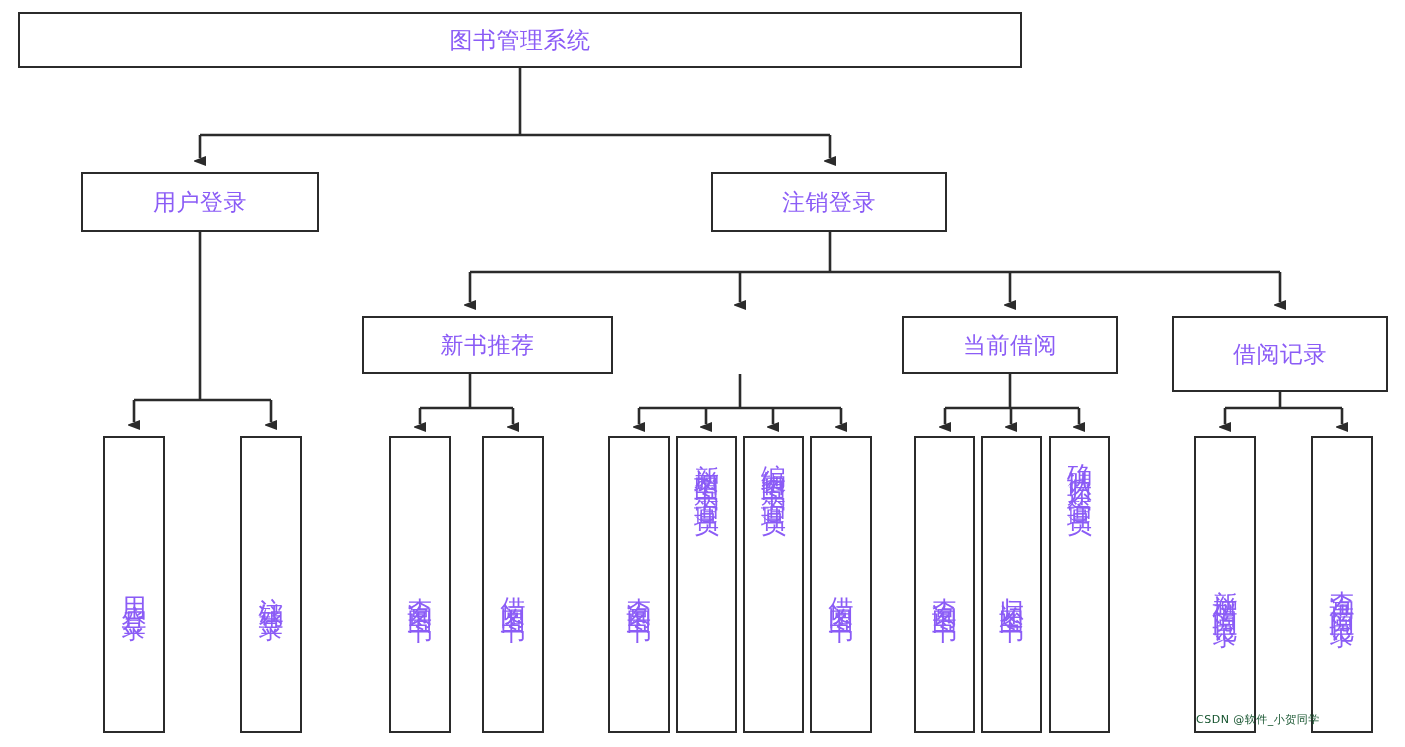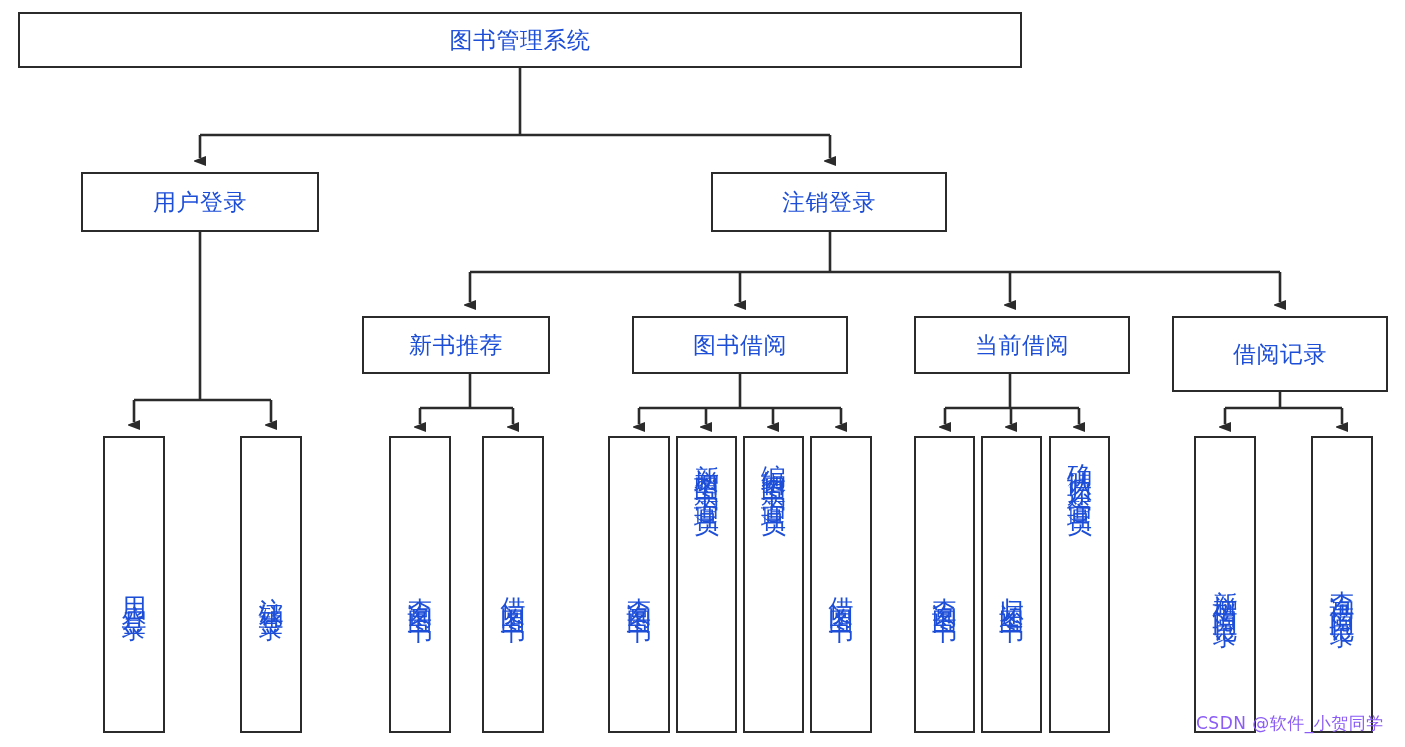--- a/index.html
+++ b/index.html
@@ -29,21 +29,21 @@
     position: absolute;
     box-sizing: border-box;
     border: 2.5px solid #2b2b2b;
     background: #ffffff;
     display: flex;
     align-items: center;
     justify-content: center;
     color: #3a3a3a;
   }
   .node .label {
-    color: #1d4ed8;
+    color: #8b5cf6;
     line-height: 1.0;
     white-space: nowrap;
   }
   .node.h .label {
     font-size: 23px;
     letter-spacing: 0.5px;
   }
   .node.root .label {
     font-size: 23px;
   }
@@ -60,22 +60,22 @@
     line-height: 1;
     white-space: nowrap;
   }
   .node.v.mid .label {
     margin-top: 0;
   }
   .watermark {
     position: absolute;
     left: 1196px;
     top: 712px;
-    font-size: 17px;
-    color: #8b5cf6;
+    font-size: 11px;
+    color: #14532d;
     letter-spacing: 0.5px;
     white-space: nowrap;
   }
 </style>
 </head>
 <body>
 
 <div id="canvas">
 
   <svg id="edges" viewBox="0 0 1405 747">
@@ -132,27 +132,24 @@
     <span class="label">图书管理系统</span>
   </div>
 
   <div class="node h" style="left:81px; top:172px; width:238px; height:60px;">
     <span class="label">用户登录</span>
   </div>
   <div class="node h" style="left:711px; top:172px; width:236px; height:60px;">
     <span class="label">注销登录</span>
   </div>
 
-  <div class="node h" style="left:362px; top:316px; width:188px; height:58px;">
+  <div class="node h" style="left:362px; top:316px; width:251px; height:58px;">
     <span class="label">新书推荐</span>
   </div>
-  <div class="node h" style="left:632px; top:316px; width:216px; height:58px;">
-    <span class="label">图书借阅</span>
-  </div>
-  <div class="node h" style="left:902px; top:316px; width:216px; height:58px;margin-left:12px;">
+  <div class="node h" style="left:902px; top:316px; width:216px; height:58px;">
     <span class="label">当前借阅</span>
   </div>
   <div class="node h" style="left:1172px; top:316px; width:216px; height:76px;">
     <span class="label">借阅记录</span>
   </div>
 
   <div class="node v mid" style="left:103px; top:436px; width:62px; height:297px;">
     <span class="label" style="margin-top: 132.5px;">用户登录</span>
   </div>
   <div class="node v mid" style="left:240px; top:436px; width:62px; height:297px;">

